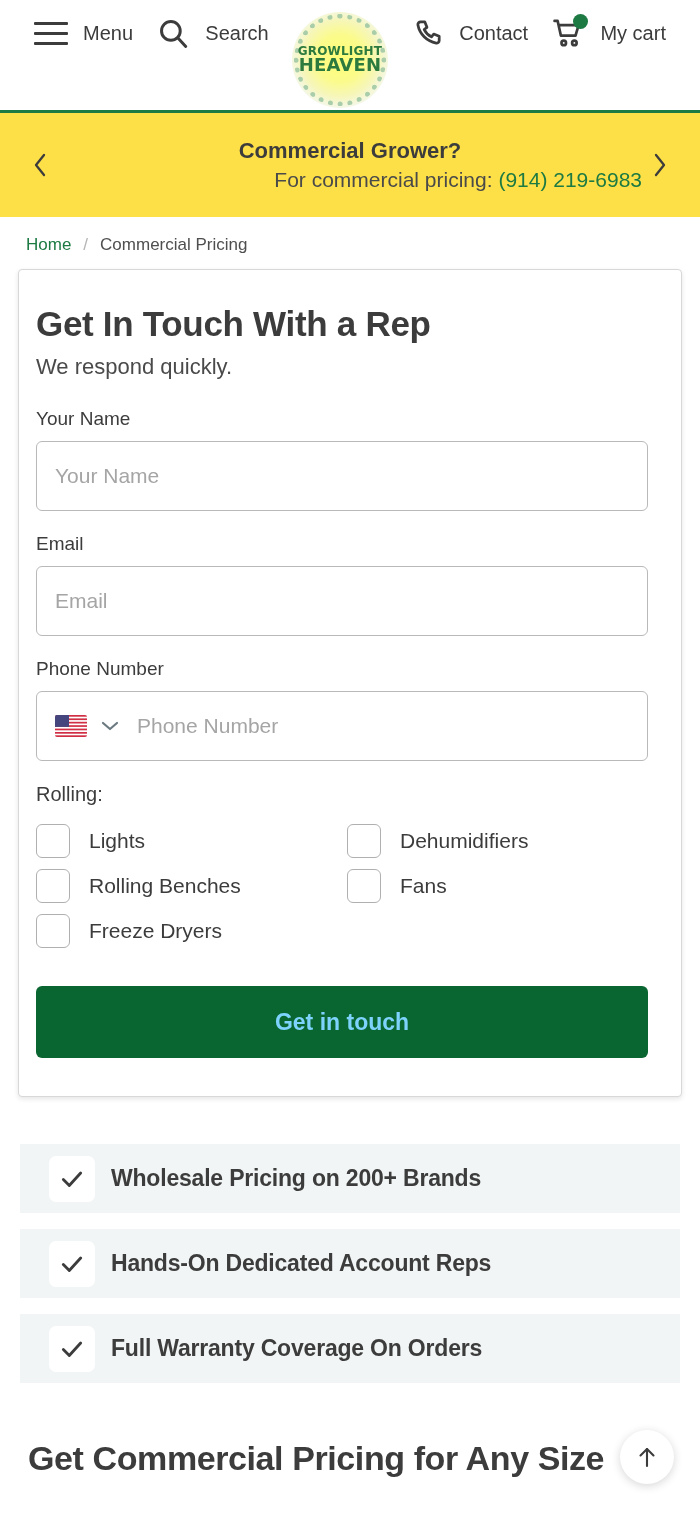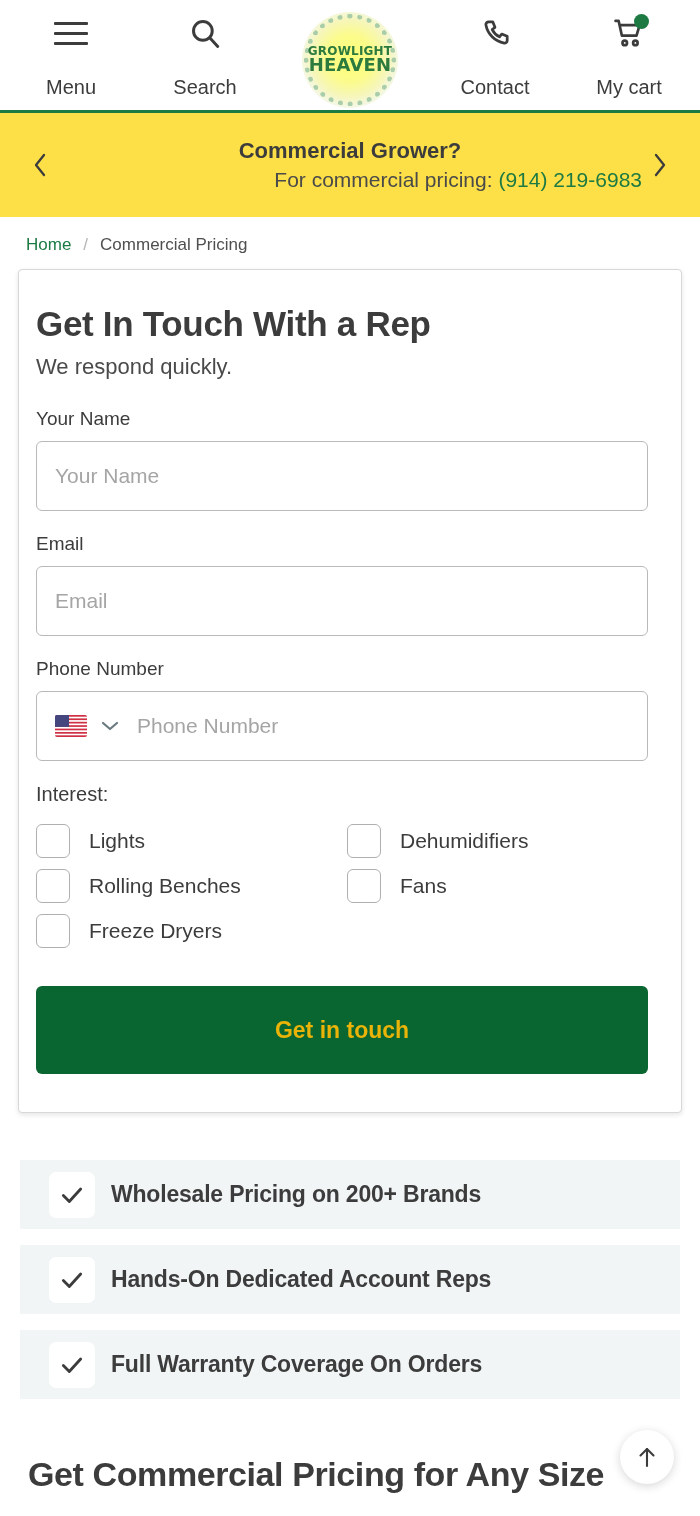--- a/index.html
+++ b/index.html
@@ -20,24 +20,23 @@
     height: 113px;
     display: flex;
     align-items: flex-start;
     justify-content: space-between;
     padding: 14px 34px 0 34px;
     background: #fff;
     border-bottom: 3px solid #1d7a43;
   }
   .nav-item {
     display: flex;
-    flex-direction: column;
     align-items: center;
     justify-content: flex-start;
-    gap: 25px;
+    gap: 15px;
     min-width: 74px;
     cursor: pointer;
   }
   .nav-icon {
     height: 38px;
     display: flex;
     align-items: center;
     justify-content: center;
     position: relative;
   }
@@ -207,23 +206,23 @@
     width: 34px; height: 34px;
     border: 1px solid #b0b0b0;
     border-radius: 6px;
     background: #fff;
     flex: 0 0 34px;
   }
   .check-label { font-size: 21px; color: #3c3c3c; }
 
   .submit-btn {
     width: 100%;
-    height: 88px;
+    height: 72px;
     background: #0a6630;
-    color: #eab308;
+    color: #7dd3fc;
     border: none;
     border-radius: 6px;
     font-size: 23px;
     font-weight: 700;
     font-family: "Liberation Sans", sans-serif;
     cursor: pointer;
   }
 
   
   .benefits { margin: 47px 20px 0 20px; display: flex; flex-direction: column; gap: 16px; }
@@ -390,21 +389,21 @@
             </svg>
           </span>
           <svg width="18" height="12" viewBox="0 0 18 12" fill="none" stroke="#6b7a80" stroke-width="2.2" stroke-linecap="round" stroke-linejoin="round">
             <polyline points="2,3 9,9 16,3"></polyline>
           </svg>
         </div>
         <input class="phone-input" type="text" placeholder="Phone Number" style="">
       </div>
     </div>
 
-    <div class="interest-label">Interest:</div>
+    <div class="interest-label">Rolling:</div>
 
     <div class="interest-grid">
       <div class="check-row">
         <span class="checkbox"></span>
         <span class="check-label">Lights</span>
       </div>
       <div class="check-row">
         <span class="checkbox"></span>
         <span class="check-label">Dehumidifiers</span>
       </div>

